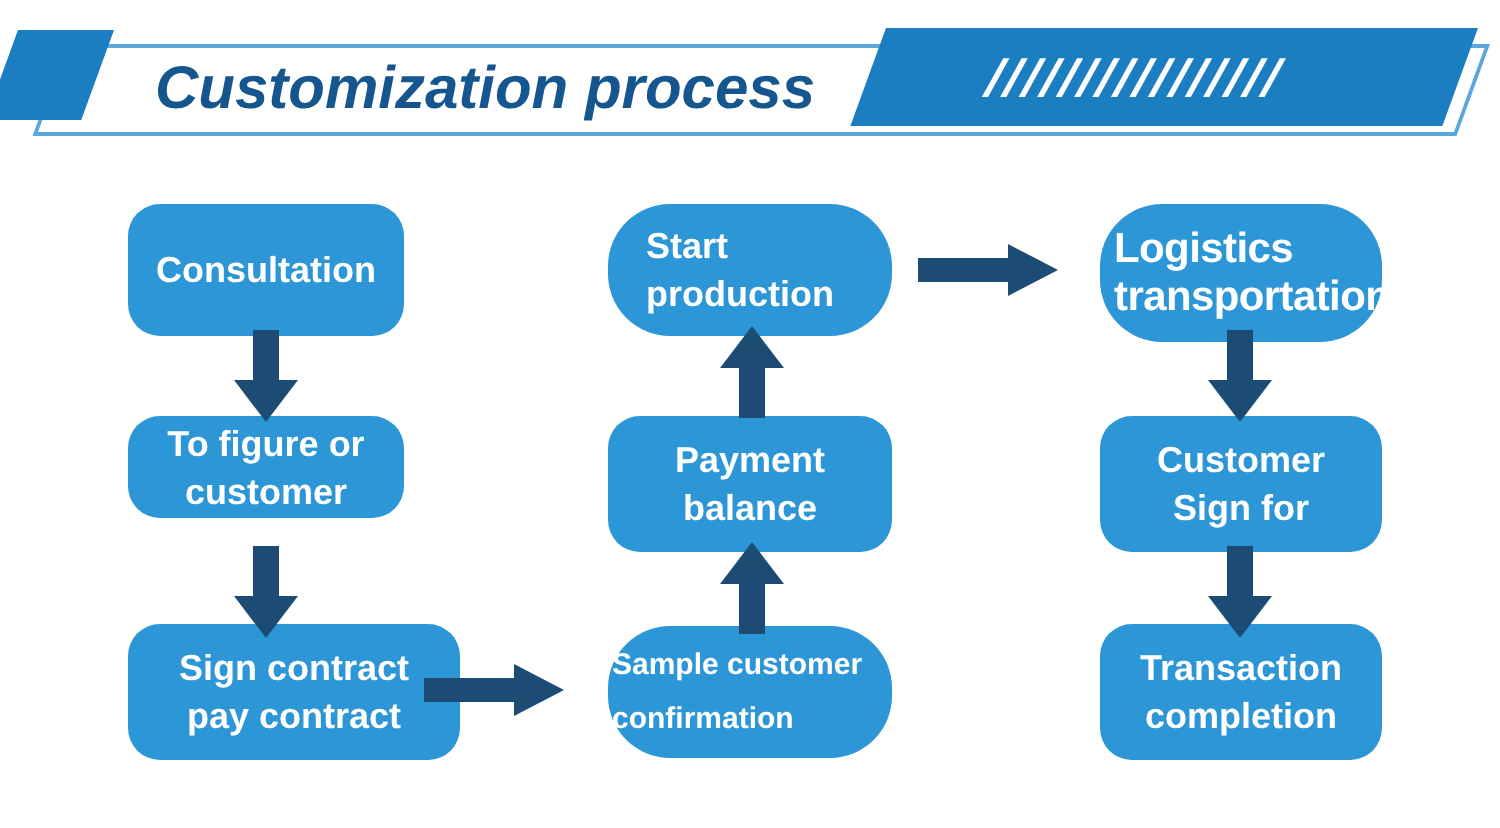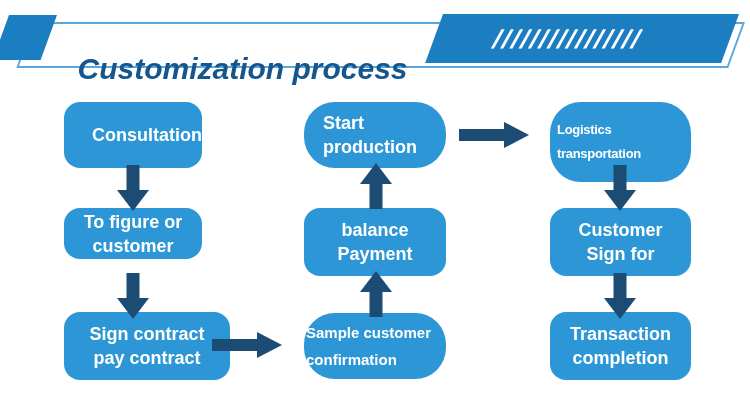--- a/index.html
+++ b/index.html
@@ -34,42 +34,42 @@
     padding-right:28px;
   }
   .slashes{
     color:#ffffff;font-weight:bold;font-size:26px;letter-spacing:2px;
     line-height:1;user-select:none;
   }
   .banner-title{
     position:absolute;left:70px;top:24px;width:345px;height:42px;
     display:flex;align-items:center;justify-content:center;
     font-size:30px;font-weight:bold;font-style:italic;
-    color:var(--title-blue,#15568E);white-space:nowrap;margin-top:24px;
+    color:var(--title-blue,#15568E);white-space:nowrap;
   }
 
   
   .box{
     position:absolute;background:var(--box-blue,#2C96D6);
     border-radius:16px;color:#ffffff;font-weight:bold;
     display:flex;flex-direction:column;justify-content:center;
     font-size:18px;line-height:24px;
   }
   .center{align-items:center;text-align:center;}
   .left{align-items:flex-start;text-align:left;border-radius:31px;}
 
-  .b-consultation{left:64px;top:102px;width:138px;height:66px;align-items:flex-end;}
+  .b-consultation{left:64px;top:102px;width:138px;height:66px;}
   .b-figure{left:64px;top:208px;width:138px;height:51px;}
   .b-sign{left:64px;top:312px;width:166px;height:68px;}
   .b-sample{left:304px;top:313px;width:142px;height:66px;
     font-size:15px;line-height:27px;padding-left:2px;}
   .b-payment{left:304px;top:208px;width:142px;height:68px;}
   .b-start{left:304px;top:102px;width:142px;height:66px;padding-left:19px;}
-  .b-logistics{left:550px;top:102px;width:141px;height:80px;
-    font-size:13px;letter-spacing:-0.3px;padding-left:7px;}
+  .b-logistics{left:550px;top:102px;width:141px;height:69px;
+    font-size:21px;letter-spacing:-0.3px;padding-left:7px;}
   .b-customer{left:550px;top:208px;width:141px;height:68px;}
   .b-transaction{left:550px;top:312px;width:141px;height:68px;}
 
   
   .arrow{position:absolute;}
   .arrow rect,.arrow polygon{fill:var(--arrow-navy,#1C4C74);}
   .a1{left:117px;top:165px;}
   .a2{left:117px;top:273px;}
   .a3{left:212px;top:332px;}
   .a4{left:360px;top:271px;}
@@ -105,22 +105,22 @@
     <span>Sign contract</span>
     <span>pay contract</span>
   </div>
 
   <div class="box left b-sample">
     <span>Sample customer</span>
     <span>confirmation</span>
   </div>
 
   <div class="box center b-payment">
+    <span>Payment</span>
     <span>balance</span>
-    <span>Payment</span>
   </div>
 
   <div class="box left b-start">
     <span>Start</span>
     <span>production</span>
   </div>
 
   <div class="box left b-logistics">
     <span>Logistics</span>
     <span>transportation</span>

